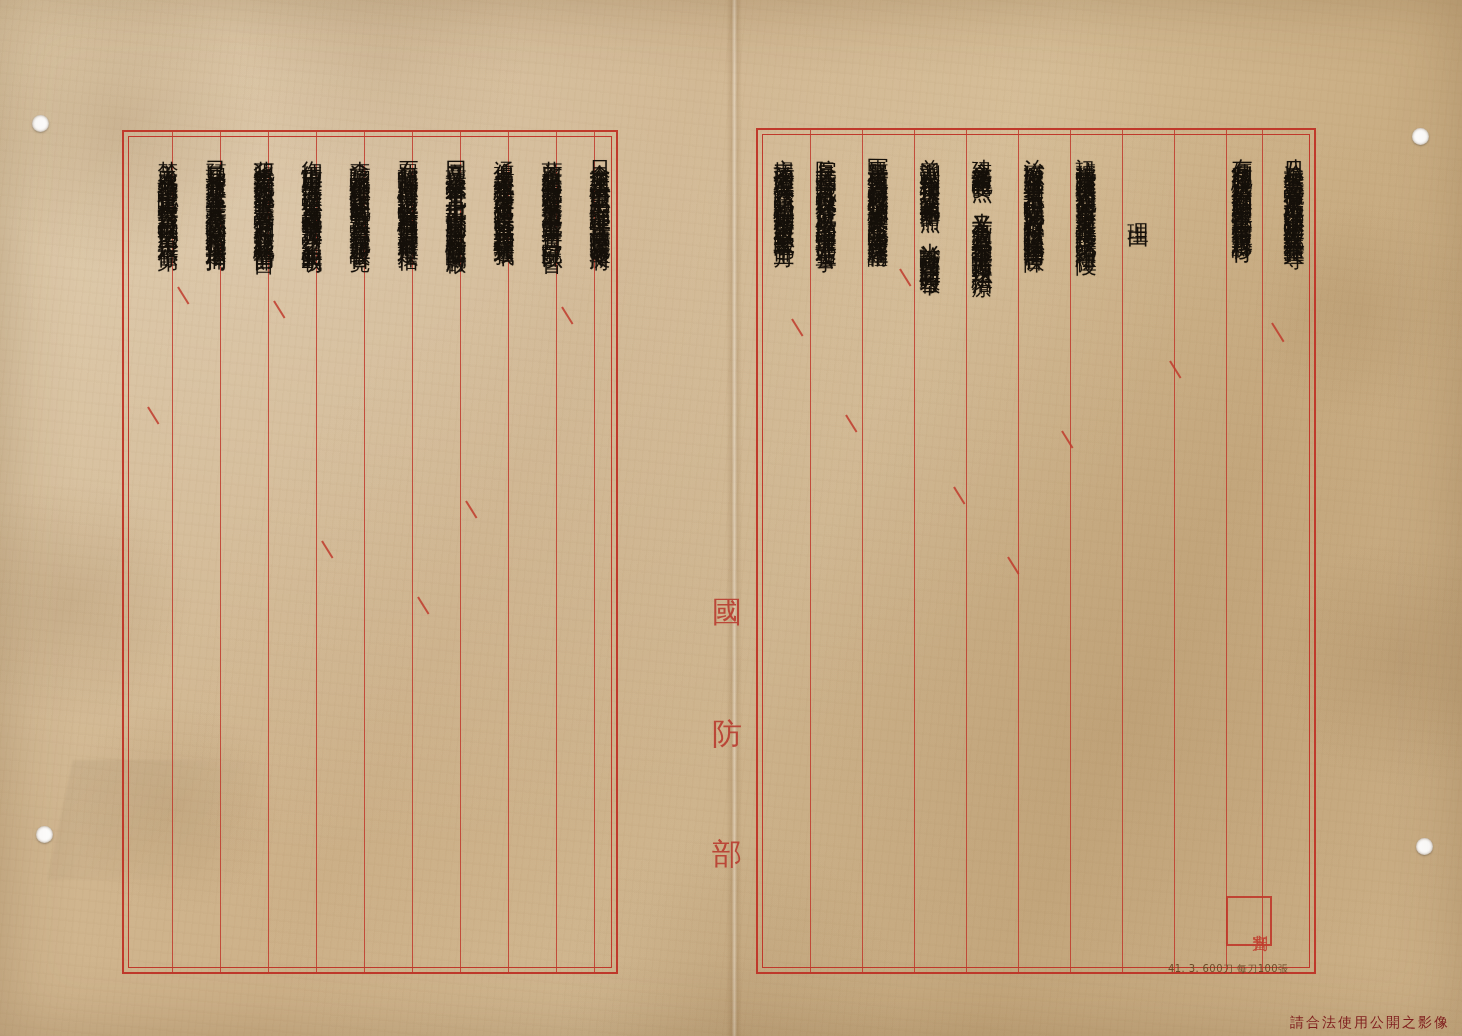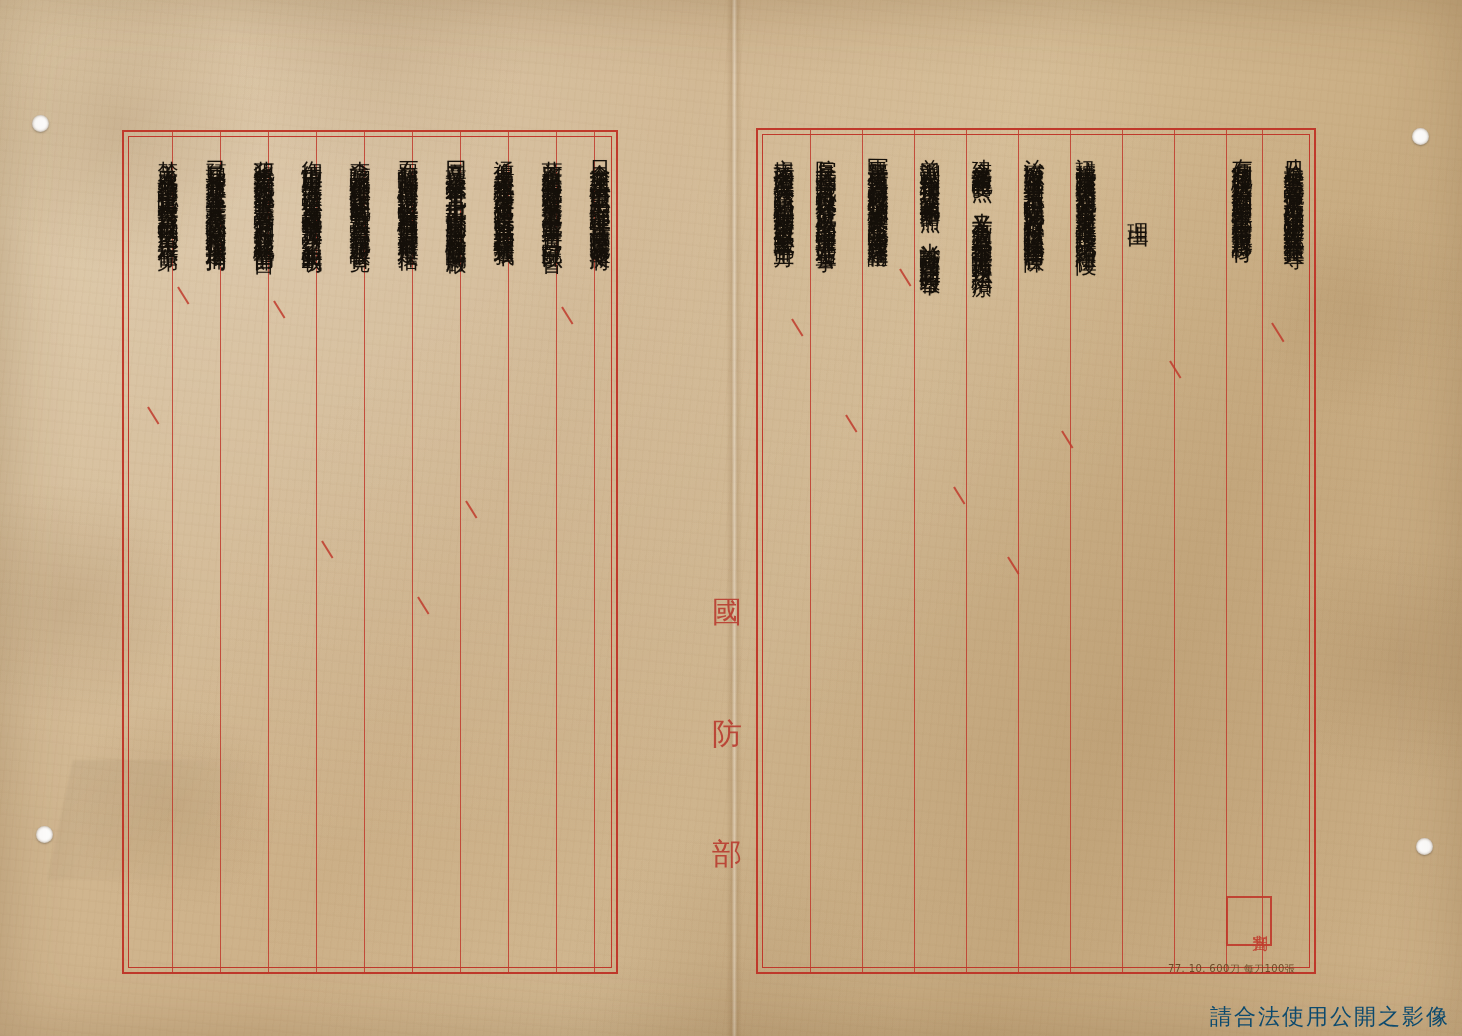--- a/index.html
+++ b/index.html
@@ -133,22 +133,22 @@
     left: 60px; top: 760px;
     width: 190px; height: 120px;
     opacity: .18;
     background: linear-gradient(120deg, rgba(60,45,30,0.35) 0%, rgba(60,45,30,0.05) 60%, rgba(60,45,30,0) 100%);
     transform: skewX(-12deg);
     filter: blur(1px);
   }
   .footer-note {
     position: absolute;
     right: 12px; bottom: 4px;
-    font-size: 22px;
-    color: #0c4a6e;
+    font-size: 14px;
+    color: #7f1d1d;
     letter-spacing: 2px;
   }
   .corner-shadow {
     position: absolute; inset: 0;
     box-shadow: inset 0 0 70px rgba(90,60,25,0.25);
     pointer-events: none;
   }
   .redmark {
     position: absolute;
     background: #c0392b;
@@ -196,21 +196,21 @@
       <div class="vcol" style="right:322px;">建金之簽證蔣犯要照X光又有高級人員具結保證不至潛逃乃轉送一組治療</div>
       <div class="vcol" style="right:374px;">曾派副官率領槍兵押送公文上載明如不需照X光診斷可轉回二組同時報奉</div>
       <div class="vcol" style="right:426px;">軍醫署核備等語為辯解經核聯勤總部本案原卷該院主治醫官陳建金證稱</div>
       <div class="vcol" style="right:478px;">院長是我長官院長認為可以保外居住就可以令飭護理室辦理部下站在公事</div>
       <div class="vcol" style="right:520px;">立場決不同意取保人該院第一組組長羅則濱稱蔣啟石係奉院本部十一月二</div>
     </div>
 
     <div class="redstamp" style="left:468px; top:766px;">審判</div>
   </div>
 
-  <div class="printnote" style="left:1168px; top:962px;">77. 10. 600刀  每刀100張</div>
+  <div class="printnote" style="left:1168px; top:962px;">41. 3. 600刀  每刀100張</div>
 
   <div class="frame left">
     <div class="inner-line"></div>
     <div class="rules">
       <div class="rule" style="left:48px;"></div>
       <div class="rule" style="left:96px;"></div>
       <div class="rule" style="left:144px;"></div>
       <div class="rule" style="left:192px;"></div>
       <div class="rule" style="left:240px;"></div>
       <div class="rule" style="left:288px;"></div>

